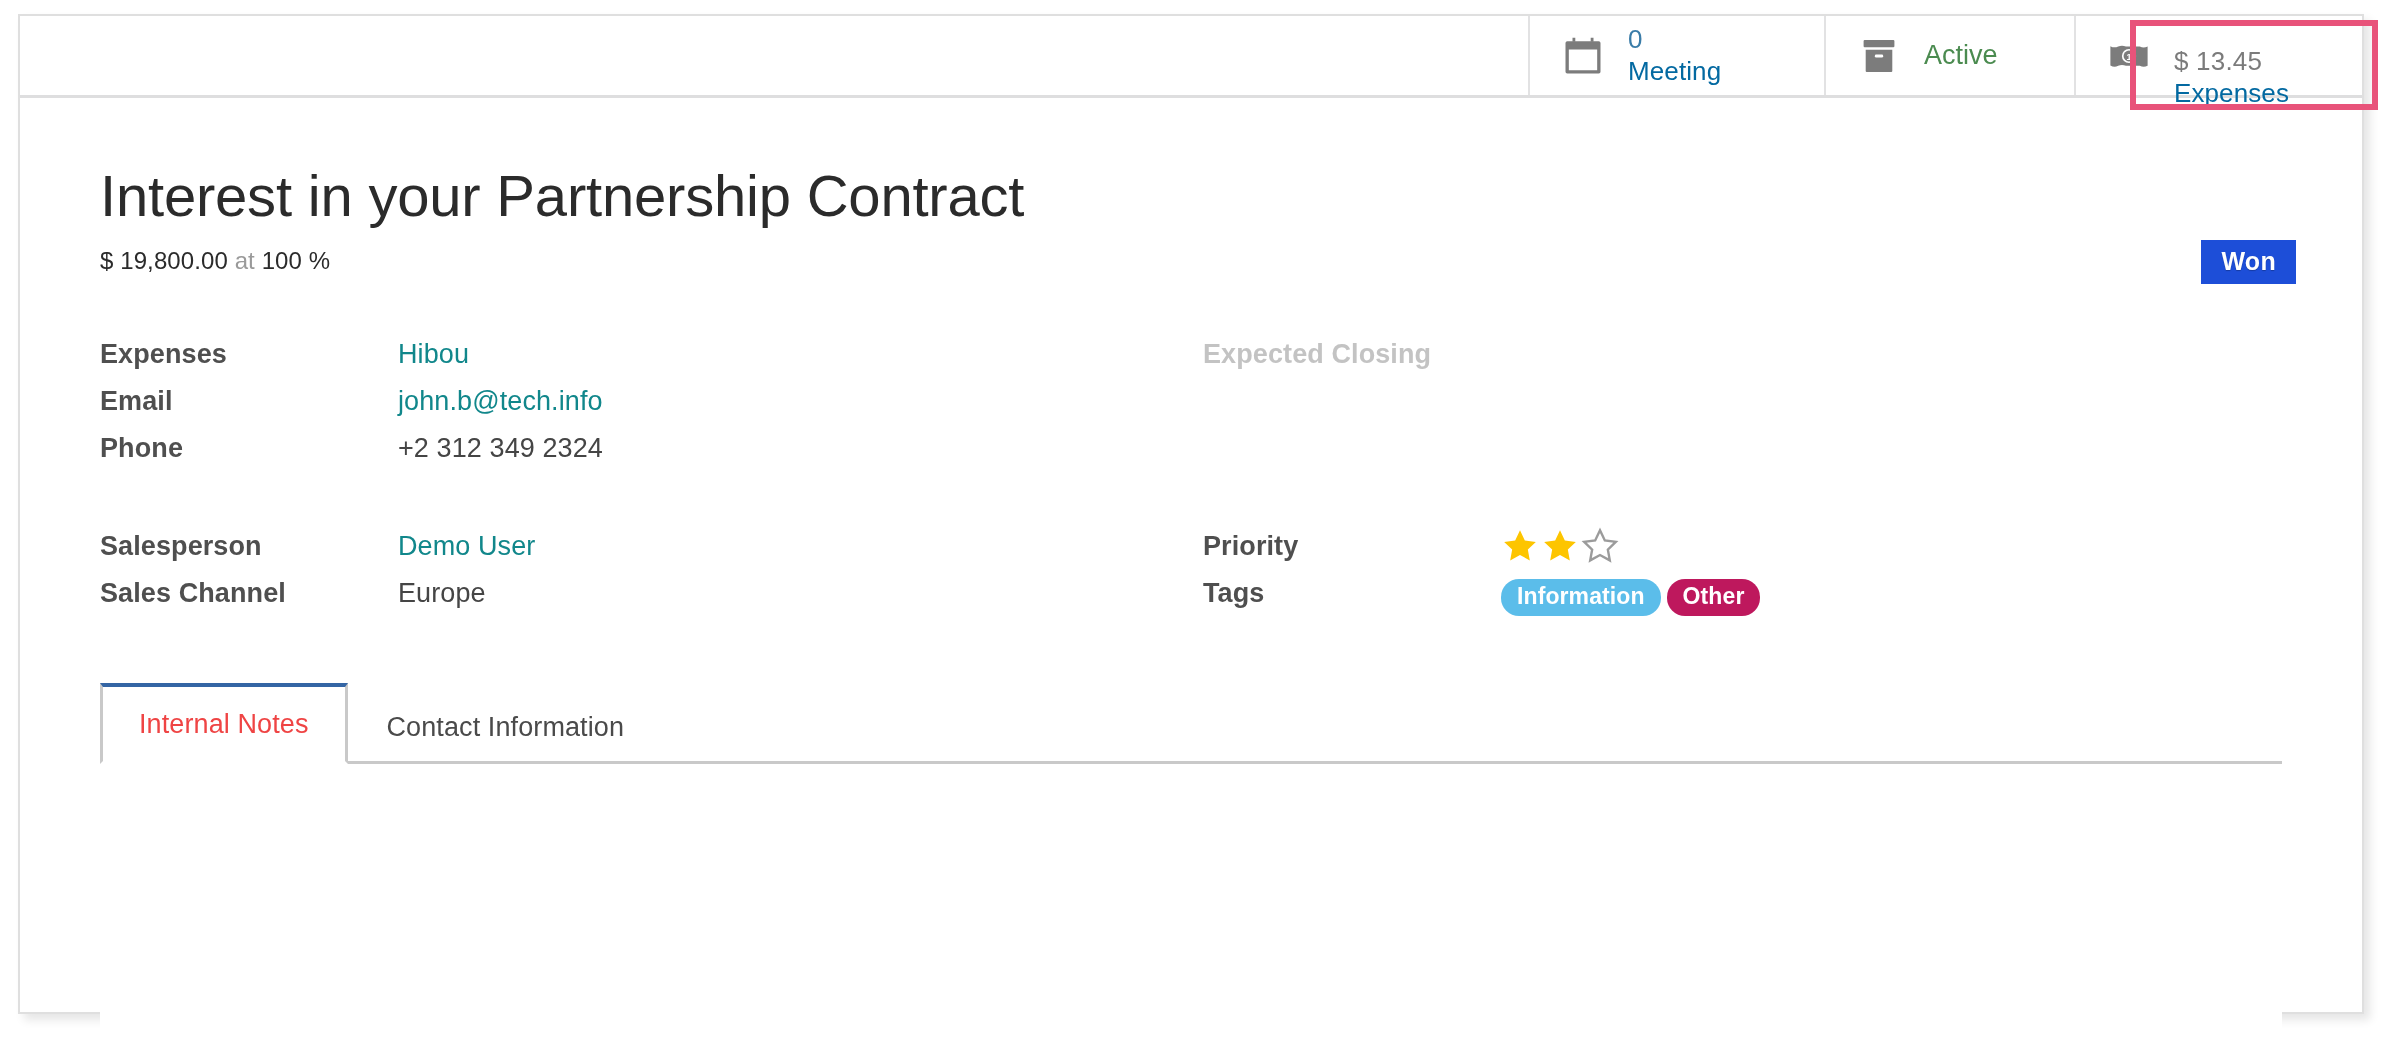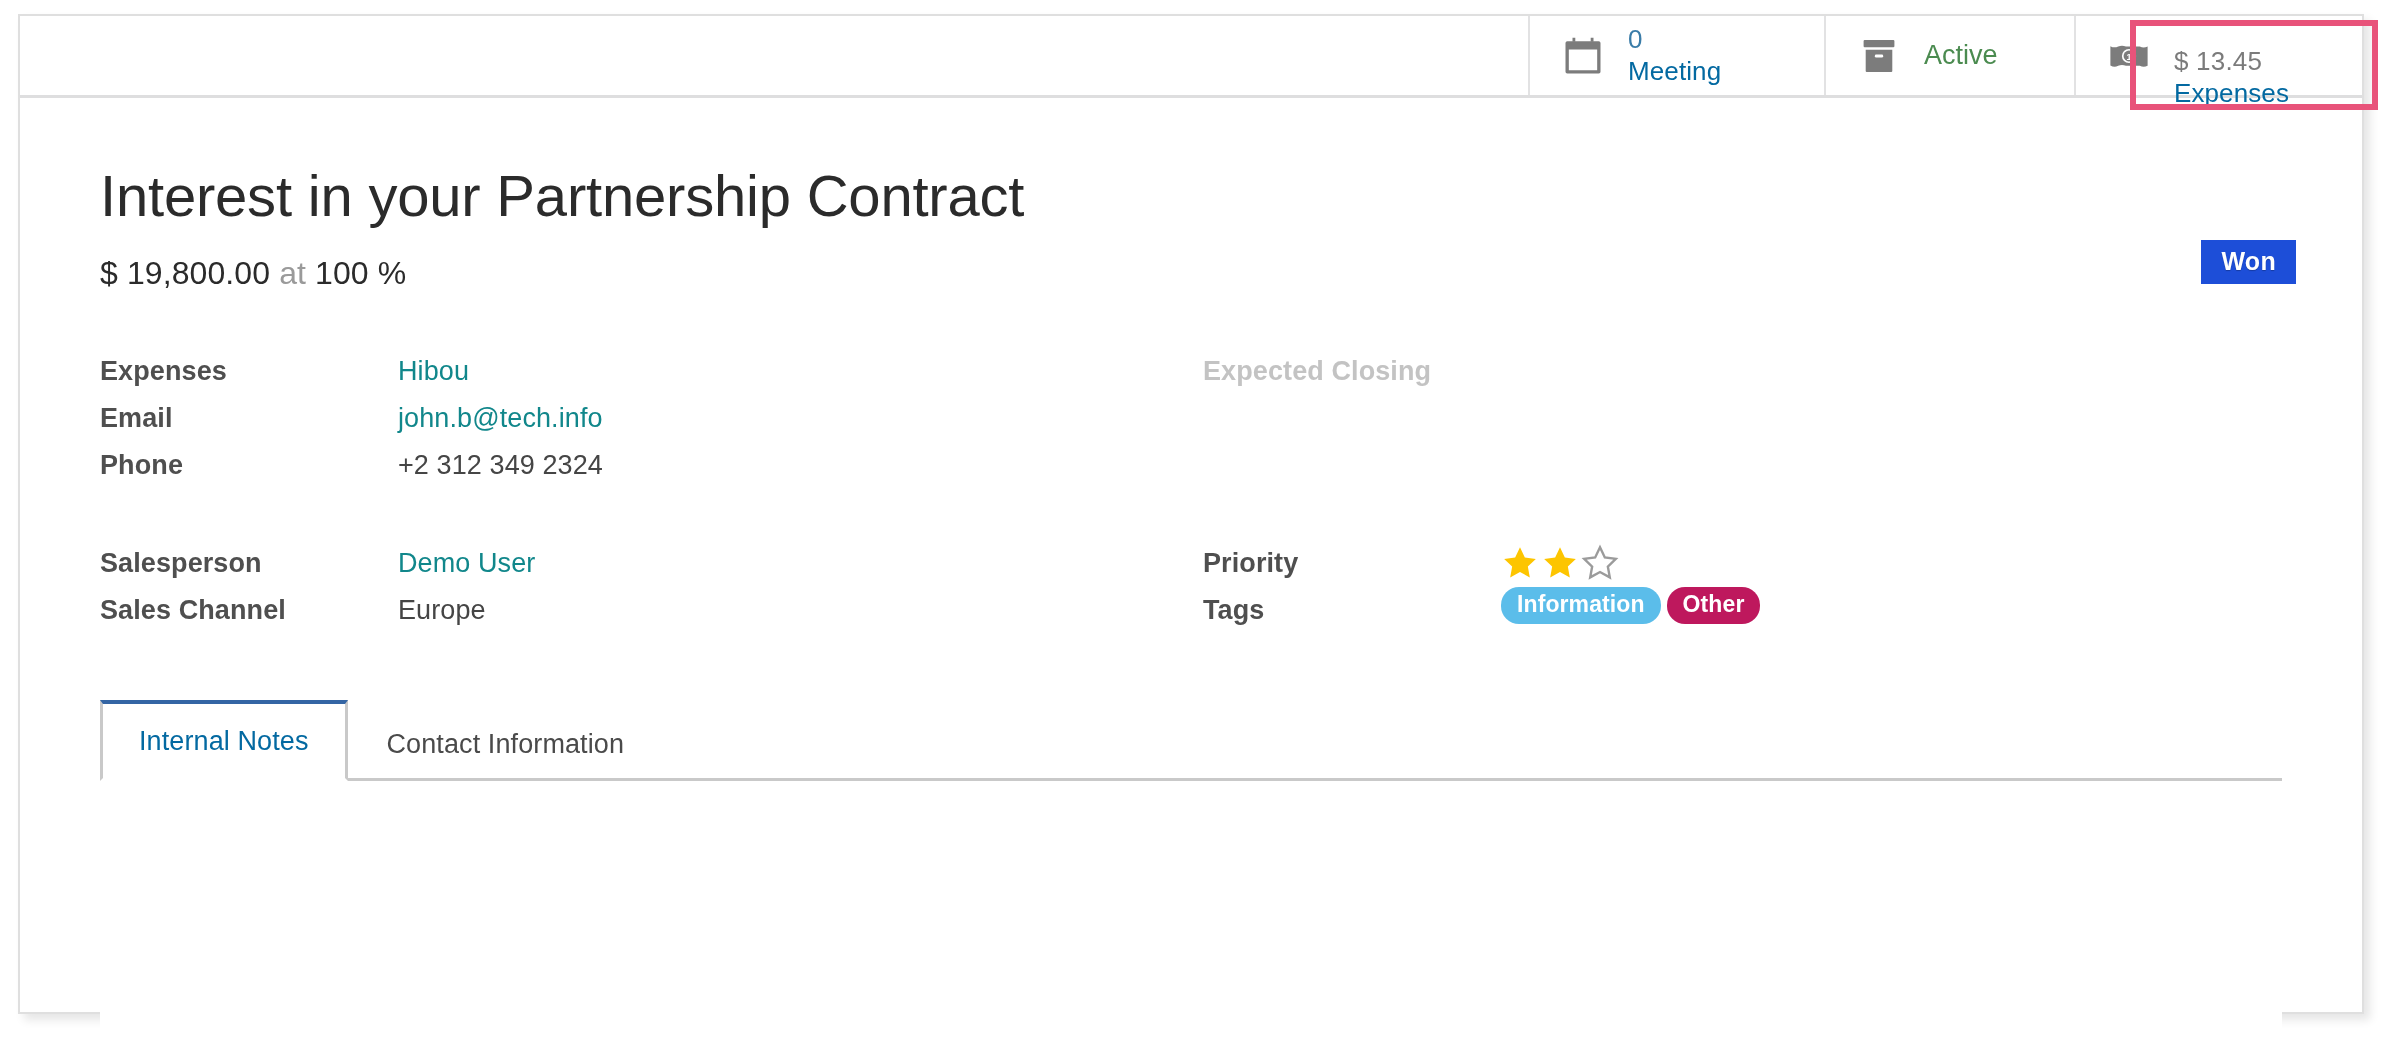--- a/index.html
+++ b/index.html
@@ -129,22 +129,22 @@
   .title {
     font-size: 58px;
     font-weight: 400;
     color: #2b2b2b;
     letter-spacing: -0.2px;
     line-height: 1.12;
     margin-top: 22px;
   }
 
   .subtitle {
-    margin-top: 26px;
-    font-size: 32px;
+    margin-top: 18px;
+    font-size: 24px;
     color: #2b2b2b;
     font-weight: 400;
     letter-spacing: .1px;
   }
   .subtitle .muted { color: #9a9a9a; }
 
   
   .groups {
     display: flex;
     margin-top: 56px;
@@ -180,21 +180,21 @@
   }
   .fld-value.link { color: #11878b; cursor: pointer; }
 
   .group-gap { height: 52px; }
 
   
   .stars { display: flex; align-items: center; gap: 2px; height: 46px; }
   .stars svg { display: block; cursor: pointer; }
 
   
-  .tags { display: flex; align-items: flex-start; gap: 6px; height: 46px; }
+  .tags { display: flex; align-items: flex-end; gap: 6px; height: 46px; }
   .tag {
     display: inline-flex;
     align-items: center;
     border-radius: 18px;
     font-size: 23px;
     font-weight: bold;
     color: #ffffff;
     padding: 5px 16px 6px 16px;
     line-height: 1.12;
     letter-spacing: .1px;
@@ -219,21 +219,21 @@
     padding: 22px 36px 21px 36px;
     cursor: pointer;
     position: relative;
     background: transparent;
     border: 3px solid transparent;
     border-bottom: none;
     top: 3px;
     letter-spacing: .1px;
   }
   .tab.active {
-    color: #0369a1;
+    color: #ef4444;
     background: #ffffff;
     border-color: #c9c9c9;
     border-top: 4px solid #3465a4;
     border-bottom: 3px solid #ffffff;
   }
 
   .tab-pane {
     height: 280px;
     background: #ffffff;
   }

